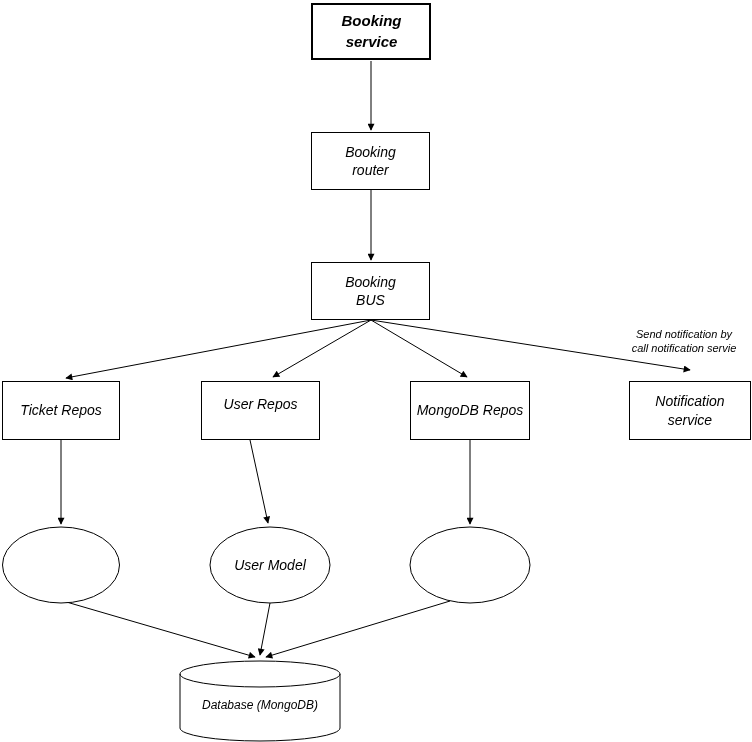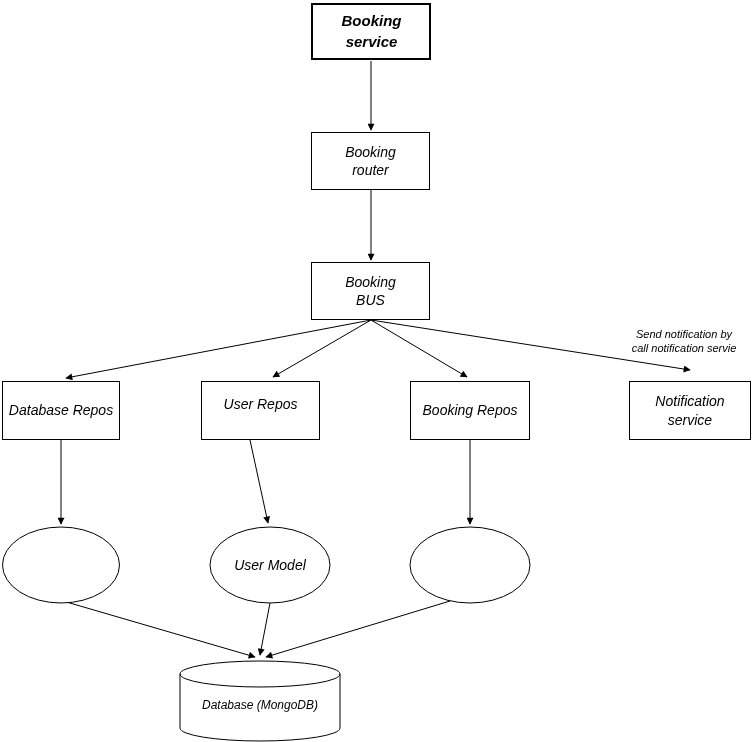--- a/index.html
+++ b/index.html
@@ -78,23 +78,23 @@
       </g>
     </g>
   </svg>
 
   <div class="label bold" style="left:311px; top:3px;   width:121px; height:57px;">Booking
 service</div>
   <div class="label" style="left:311px; top:132px; width:119px; height:58px;">Booking
 router</div>
   <div class="label" style="left:311px; top:262px; width:119px; height:58px;">Booking
 BUS</div>
-  <div class="label" style="left:2px;   top:381px; width:118px; height:59px;">Database Repos</div>
+  <div class="label" style="left:2px;   top:381px; width:118px; height:59px;">Ticket Repos</div>
   <div class="label" style="left:201px; top:381px; width:119px; height:46px;">User Repos</div>
-  <div class="label" style="left:410px; top:381px; width:120px; height:59px;">Booking Repos</div>
+  <div class="label" style="left:410px; top:381px; width:120px; height:59px;">MongoDB Repos</div>
   <div class="label" style="left:629px; top:381px; width:122px; height:59px;">Notification
 service</div>
   <div class="label" style="left:210px; top:527px; width:120px; height:76px;">User Model</div>
   <div class="label small" style="left:616px; top:328px; width:136px; height:30px;">Send notification by
 call notification servie</div>
 
   <div class="label db" style="left:180px; top:678px; width:160px; height:56px;">Database (MongoDB)</div>
 
 </div>
 

